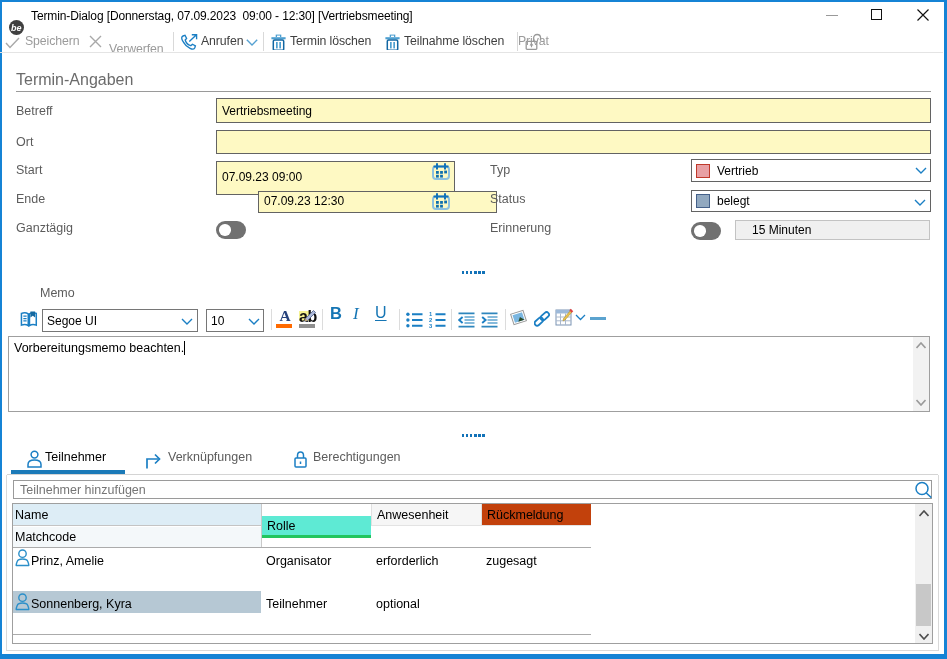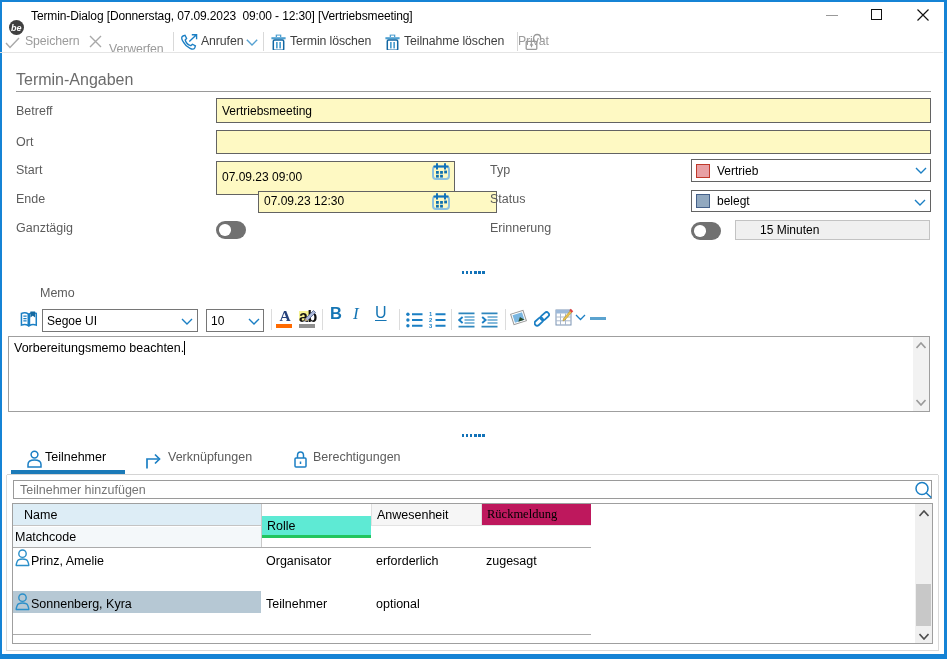--- a/index.html
+++ b/index.html
@@ -152,21 +152,21 @@
  <div class="abs" style="left:691px; top:159px; width:240px; height:23px; border:1px solid #636363; background:#fff;">
    <div class="abs" style="left:4px; top:3.5px; width:14px; height:14px; background:#e8a0a4; border:1.5px solid #c0392b;"></div>
    <span class="abs" style="left:25px; top:4px; font-size:12px; color:#000;">Vertrieb</span>
    <svg class="abs" style="left:223px; top:7px;" width="12" height="8" viewBox="0 0 12 8">
         <path d="M1,1 L6,6 L11,1" stroke="#1b7fc4" stroke-width="1.4" fill="none"></path>
       </svg>
  </div>
  <div class="abs toggle" style="left:691px; top:222px;">
       <i></i>
     </div>
- <div class="abs" style="left:735px; top:220px; width:195px; height:20px; background:#f0f0f0; border:1px solid #c3c3c3; font-size:12px; color:#000; display:flex; align-items:center; padding-left:24px;">15 Minuten</div>
+ <div class="abs" style="left:735px; top:220px; width:195px; height:20px; background:#f0f0f0; border:1px solid #c3c3c3; font-size:12px; color:#000; display:flex; align-items:center; padding-left:16px;">15 Minuten</div>
 
  <div class="abs dots" style="left:462px; top:271px;">
       <i></i>
       <i></i>
       <i></i>
       <i></i>
       <i></i>
       <i></i>
     </div>
 
@@ -298,24 +298,24 @@
  </svg>
  <div class="abs tab" style="left:313px; top:450px;">Berechtigungen</div>
 
  <div class="abs" style="left:13px; top:480px; width:919px; height:19px; border:1px solid #9a9a9a; font-size:12.5px; color:#757575; display:flex; align-items:center; padding-left:6px;">Teilnehmer hinzufügen</div>
  <svg class="abs" style="left:914px; top:481px;" width="18" height="17" viewBox="0 0 18 17">
   <circle cx="8" cy="7.5" r="6" stroke="#1b7fc4" stroke-width="1.5" fill="none"></circle>
   <path d="M12.3,12 L17.3,16.6" stroke="#1b7fc4" stroke-width="1.5"></path>
  </svg>
 
  <div class="abs" style="left:12px; top:503px; width:921px; height:141px; border:1px solid #9f9f9f;"></div>
- <div class="abs cell" style="left:13px; top:504px; width:248px; height:22px; background:#ddedf6; border-bottom:1px solid #c4c4c4; padding-left:11px;">Name</div>
+ <div class="abs cell" style="left:13px; top:504px; width:248px; height:22px; background:#ddedf6; border-bottom:1px solid #c4c4c4; padding-left:2px;">Name</div>
  <div class="abs cell" style="left:261px; top:516px; width:110px; height:22px; background:#5eead4; border-bottom:3px solid #22c55e; border-left:1px solid #e0e0e0;">Rolle</div>
  <div class="abs cell" style="left:371px; top:504px; width:110px; height:22px; background:#f6f6f6; border-bottom:1px solid #e3e3e3; border-left:1px solid #e0e0e0;">Anwesenheit</div>
- <div class="abs cell" style="left:481px; top:504px; width:110px; height:22px; background:#be185d; border-bottom:1px solid #e3e3e3; border-left:1px solid #e0e0e0;font-family:Liberation Serif, serif;">Rückmeldung</div>
+ <div class="abs cell" style="left:481px; top:504px; width:110px; height:22px; background:#c2410c; border-bottom:1px solid #e3e3e3; border-left:1px solid #e0e0e0;">Rückmeldung</div>
  <div class="abs cell" style="left:13px; top:527px; width:248px; height:20px; background:#f4f8fa; padding-left:2px;">Matchcode</div>
  <div class="abs" style="left:261px; top:504px; width:1px; height:43px; background:#c9c9c9;"></div>
  <div class="abs" style="left:13px; top:547px; width:578px; height:1px; background:#ababab;"></div>
  <svg class="abs personicon" style="left:15px; top:549px;" width="15" height="18" viewBox="0 0 15 18">
   <circle cx="7.5" cy="4.7" r="3.7" stroke="#2b8fc9" stroke-width="1.4" fill="none"></circle>
   <path d="M1.2,16.5 C1.2,16.5 1.2,14.8 2.2,12.4 C2.7,11.2 4.4,10 7.5,10 C10.6,10 12.3,11.2 12.8,12.4 C13.8,14.8 13.8,16.5 13.8,16.5 Z" stroke="#2b8fc9" stroke-width="1.4" fill="none" stroke-linejoin="round"></path>
  </svg>
  <div class="abs cell" style="left:26px; top:550px; width:230px; height:21px;">Prinz, Amelie</div>
  <div class="abs cell" style="left:261px; top:550px; width:110px; height:21px;">Organisator</div>
  <div class="abs cell" style="left:371px; top:550px; width:110px; height:21px;">erforderlich</div>

